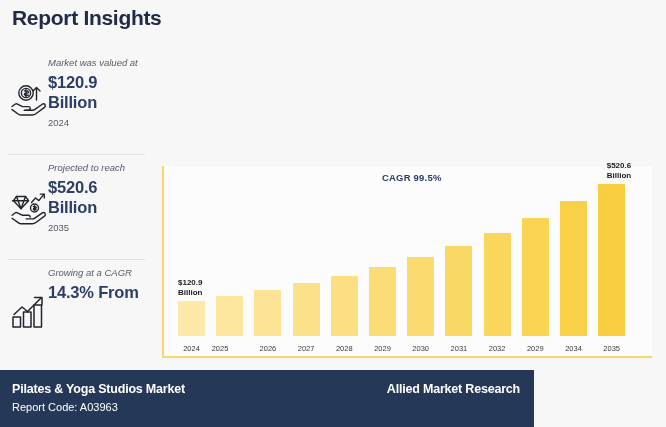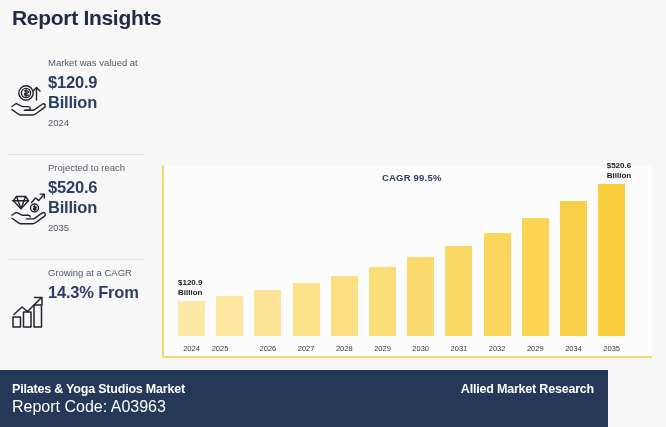--- a/index.html
+++ b/index.html
@@ -52,20 +52,21 @@
   }
   .insight-body {
     margin-left: 48px;
     padding-right: 4px;
   }
   .insight-caption {
     font-size: 9.5px;
     color: #555a68;
     line-height: 14px;
     margin-bottom: 2px;
+    font-style: italic;
   }
   .insight-value {
     font-size: 16.5px;
     font-weight: bold;
     color: #2c3e63;
     line-height: 20px;
     letter-spacing: -0.2px;
   }
   .insight-unit {
     font-size: 16.5px;
@@ -144,21 +145,21 @@
     text-align: center;
     font-size: 7.5px;
     color: #3a3a3a;
   }
 
   
   #footer {
     position: absolute;
     left: 0;
     bottom: 0;
-    width: 608px;
+    width: 534px;
     height: 57px;
     background: #253858;
     color: #ffffff;
   }
   #footer-left {
     position: absolute;
     left: 12px;
     top: 10px;
   }
   #footer-right {
@@ -167,21 +168,21 @@
     top: 10px;
     text-align: right;
   }
   .footer-primary {
     font-size: 12.5px;
     font-weight: bold;
     line-height: 18px;
     letter-spacing: -0.2px;
   }
   .footer-secondary {
-    font-size: 16px;
+    font-size: 11px;
     line-height: 18px;
   }
 </style>
 </head>
 <body>
 
 <div id="page-title">Report Insights</div>
 
 <div id="insights-panel">
 

